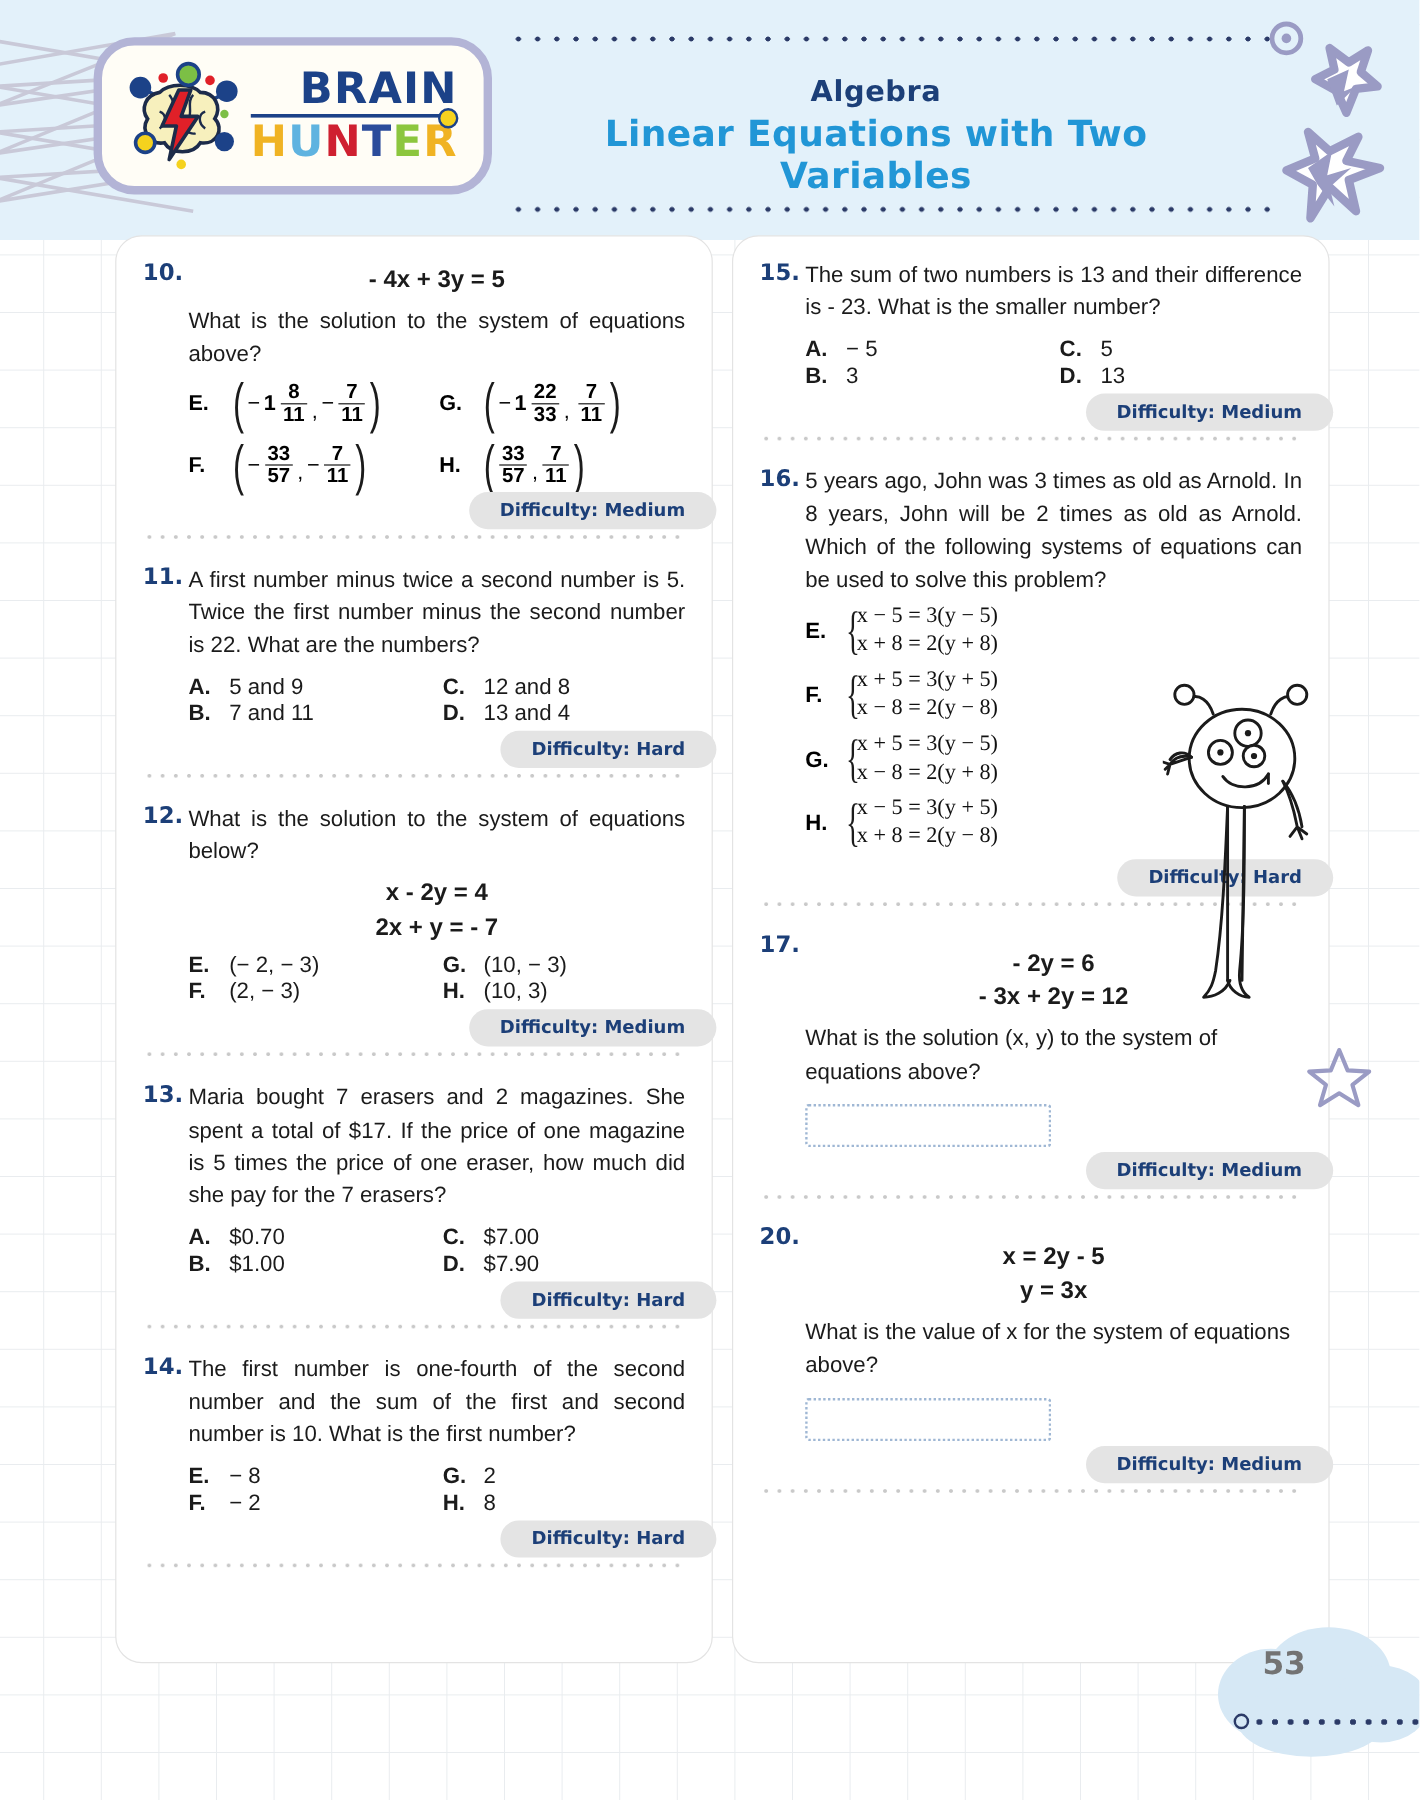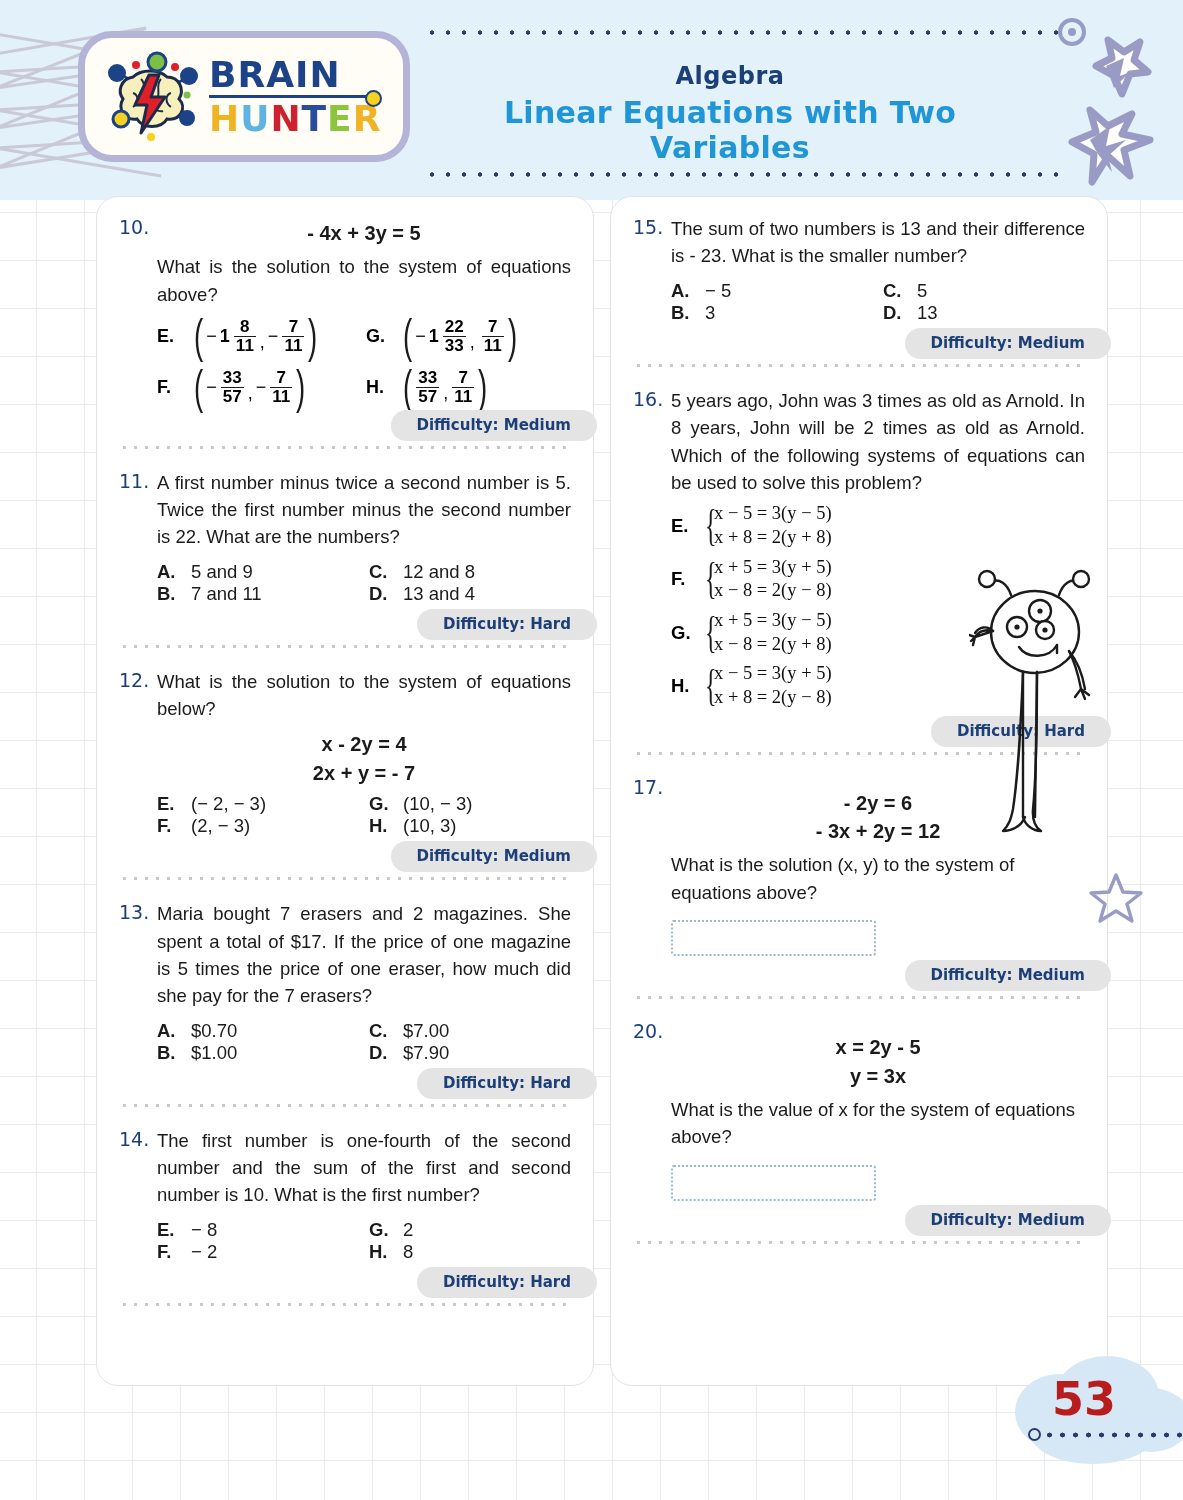--- a/index.html
+++ b/index.html
@@ -59,20 +59,21 @@
   }
   #logo-brain { width: 104px; height: 96px; flex: 0 0 auto; }
   #logo-word { margin-left: 6px; line-height: 1; }
   #logo-brain-text {
     font-family: "DejaVu Sans", sans-serif;
     font-weight: bold;
     font-size: 36px;
     letter-spacing: 1px;
     color: #1c4288;
     display: block;
+    text-align: right;
   }
   #logo-rule {
     height: 3px; background: #1c4288; width: 160px;
     margin: 2px 0 3px 0; position: relative;
   }
   #logo-rule:after {
     content: "";
     position: absolute; right: -13px; top: -5px;
     width: 13px; height: 13px; border-radius: 50%;
     background: #f5d21e; border: 2px solid #1c4288;
@@ -139,21 +140,21 @@
   #col-right { left: 610px; top: 196px; width: 498px; height: 1190px; }
 
   
   .q {
     position: relative;
     padding-bottom: 6px;
   }
   .q-head { display: flex; align-items: flex-start; }
   .q-num {
     font-family: "DejaVu Sans", sans-serif;
-    font-weight: normal;
+    font-weight: bold;
     font-size: 19px;
     color: #1c3f78;
     flex: 0 0 auto;
     width: 38px;
     padding-top: 1px;
   }
   .q-body { flex: 1 1 auto; }
   .q-text {
     font-family: "Liberation Sans", sans-serif;
     font-size: 18.5px;
@@ -276,22 +277,22 @@
   
   #star-small { position: absolute; right: -38px; top: 672px; width: 58px; height: 58px; }
 
   
   #footer-cloud { position: absolute; left: 1001px; top: 1350px; width: 182px; height: 126px; }
   #page-number {
     position: absolute;
     left: 1052px; top: 1372px;
     font-family: "DejaVu Sans", sans-serif;
     font-weight: bold;
-    font-size: 46px;
-    color: #b91c1c;
+    font-size: 26px;
+    color: #737373;
   }
   #footer-dots {
     position: absolute;
     left: 1043px; top: 1432px;
     width: 140px; height: 6px;
     background-image: radial-gradient(circle, #2b3a67 2.4px, transparent 2.6px);
     background-size: 13px 6px;
     background-repeat: repeat-x;
   }
   #footer-circle {

